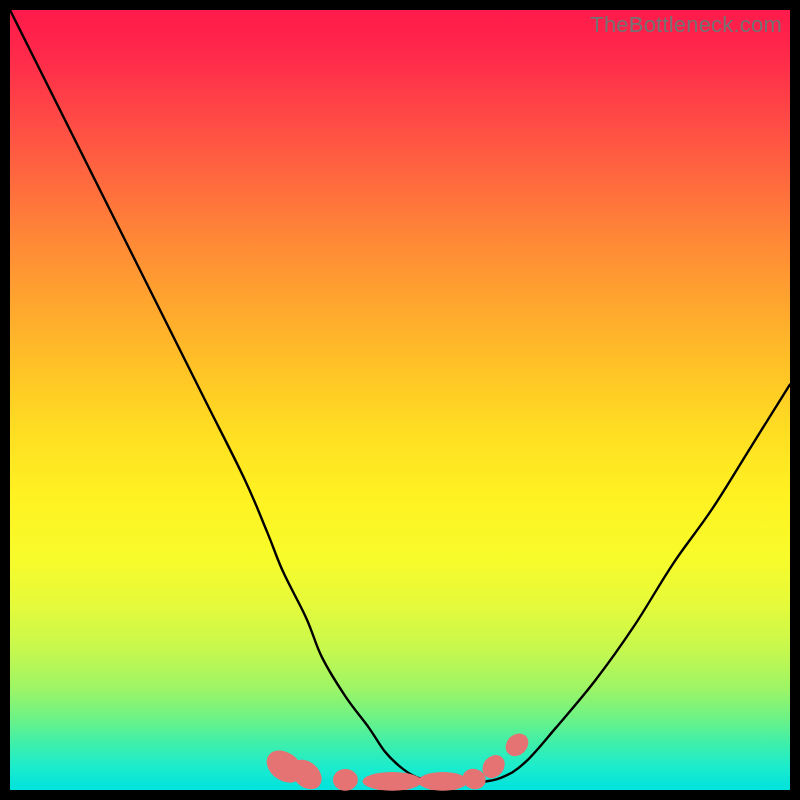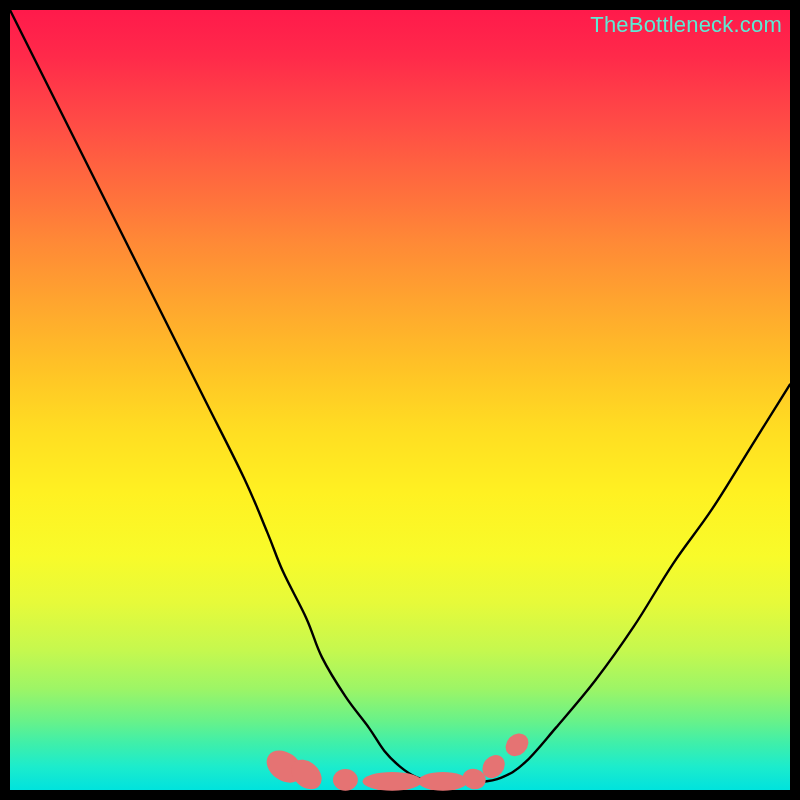--- a/index.html
+++ b/index.html
@@ -24,21 +24,21 @@
     top: 10px;
     left: 10px;
     width: 780px;
     height: 780px;
     
   }
   .watermark {
     position: absolute;
     top: 12px;
     right: 18px;
-    color: #5eead4;
+    color: #737373;
     font-size: 22px;
     font-weight: 500;
     letter-spacing: 0.2px;
     margin-left: 40px;
   }
   svg.curve {
     position: absolute;
     top: 10px;
     left: 10px;
     width: 780px;

